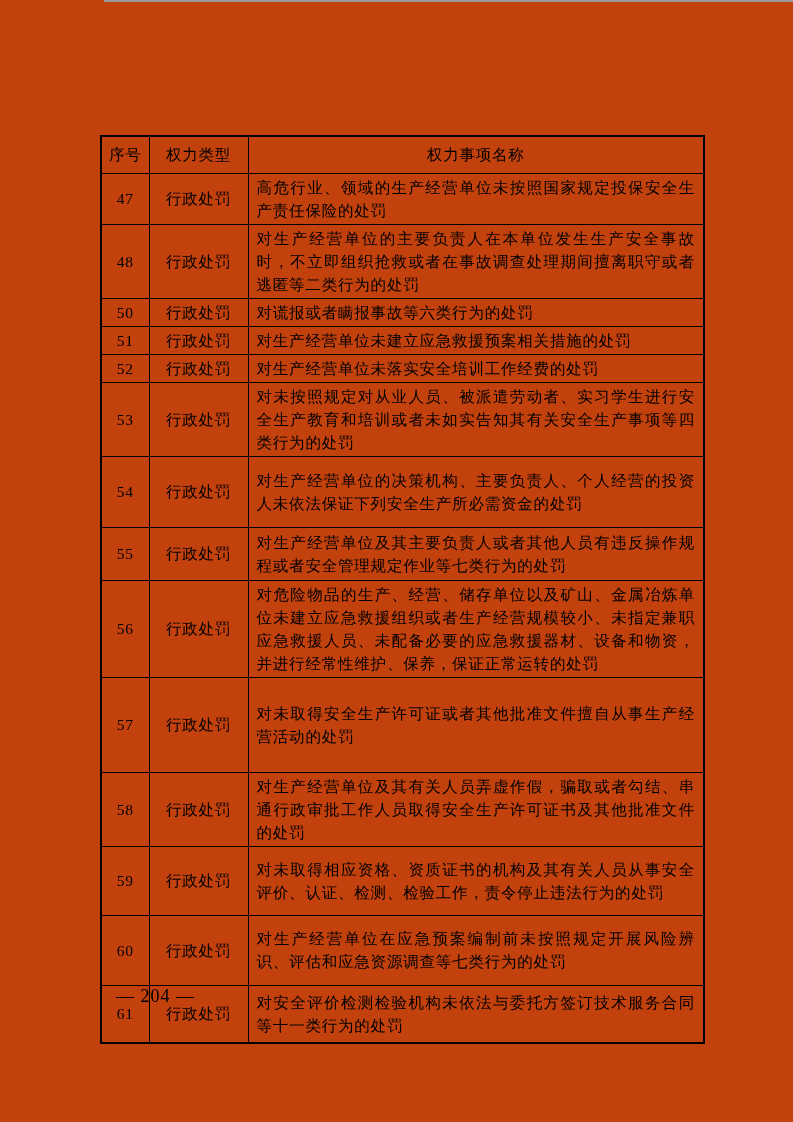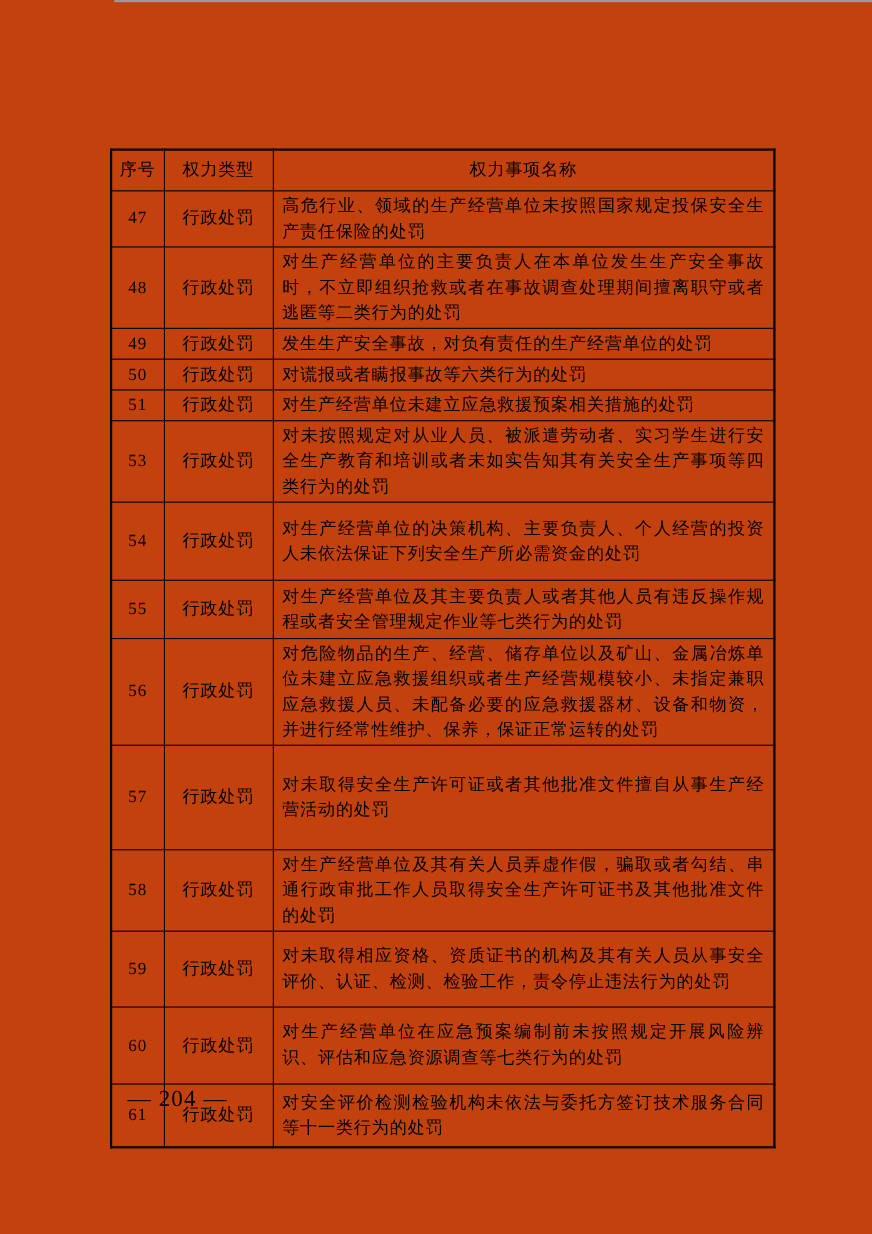--- a/index.html
+++ b/index.html
@@ -72,21 +72,21 @@
   tbody tr:nth-child(10) { height: 95px; }
   tbody tr:nth-child(11) { height: 51px; }
   tbody tr:nth-child(12) { height: 69px; }
   tbody tr:nth-child(13) { height: 70px; }
   tbody tr:nth-child(14) { height: 58px; margin-left: 18px; }
   tbody tr:nth-child(15) { height: 60px; border-radius: 25px; }
   .page-number {
     position: absolute;
     left: 116px;
     top: 986px;
-    font-size: 21px;
+    font-size: 18px;
     letter-spacing: 1px;
     white-space: pre;
   }
 </style>
 </head>
 <body>
 
 <div class="page">
 
   <div class="scan-artifact"></div>
@@ -109,33 +109,33 @@
           <td class="no">47</td>
           <td class="type">行政处罚</td>
           <td class="name">高危行业、领域的生产经营单位未按照国家规定投保安全生产责任保险的处罚</td>
         </tr>
         <tr>
           <td class="no">48</td>
           <td class="type">行政处罚</td>
           <td class="name">对生产经营单位的主要负责人在本单位发生生产安全事故时，不立即组织抢救或者在事故调查处理期间擅离职守或者逃匿等二类行为的处罚</td>
         </tr>
         <tr>
-          <td class="no">49</td>
-          <td class="type">行政处罚</td>
-          <td class="name">发生生产安全事故，对负有责任的生产经营单位的处罚</td>
-        </tr>
-        <tr>
           <td class="no">50</td>
           <td class="type">行政处罚</td>
           <td class="name">对谎报或者瞒报事故等六类行为的处罚</td>
         </tr>
         <tr>
           <td class="no">51</td>
           <td class="type">行政处罚</td>
           <td class="name">对生产经营单位未建立应急救援预案相关措施的处罚</td>
+        </tr>
+        <tr>
+          <td class="no">52</td>
+          <td class="type">行政处罚</td>
+          <td class="name">对生产经营单位未落实安全培训工作经费的处罚</td>
         </tr>
         <tr>
           <td class="no">53</td>
           <td class="type">行政处罚</td>
           <td class="name">对未按照规定对从业人员、被派遣劳动者、实习学生进行安全生产教育和培训或者未如实告知其有关安全生产事项等四类行为的处罚</td>
         </tr>
         <tr>
           <td class="no">54</td>
           <td class="type">行政处罚</td>
           <td class="name">对生产经营单位的决策机构、主要负责人、个人经营的投资人未依法保证下列安全生产所必需资金的处罚</td>

